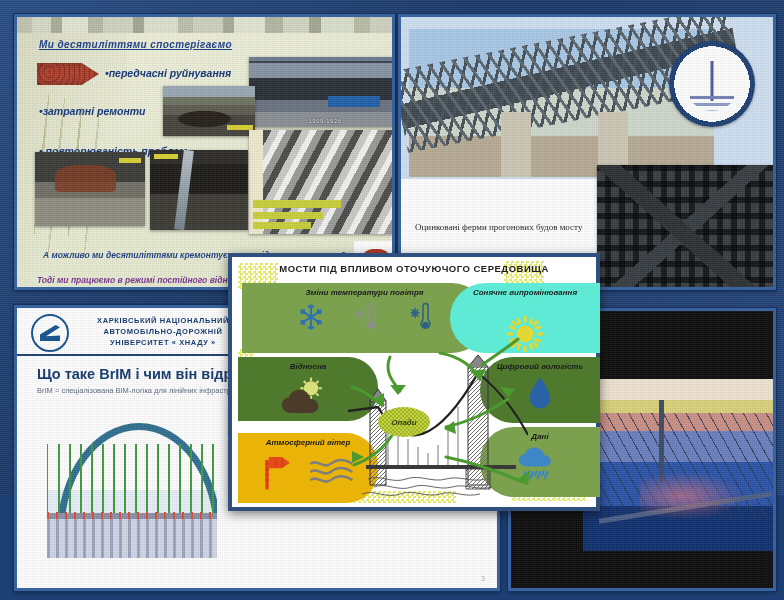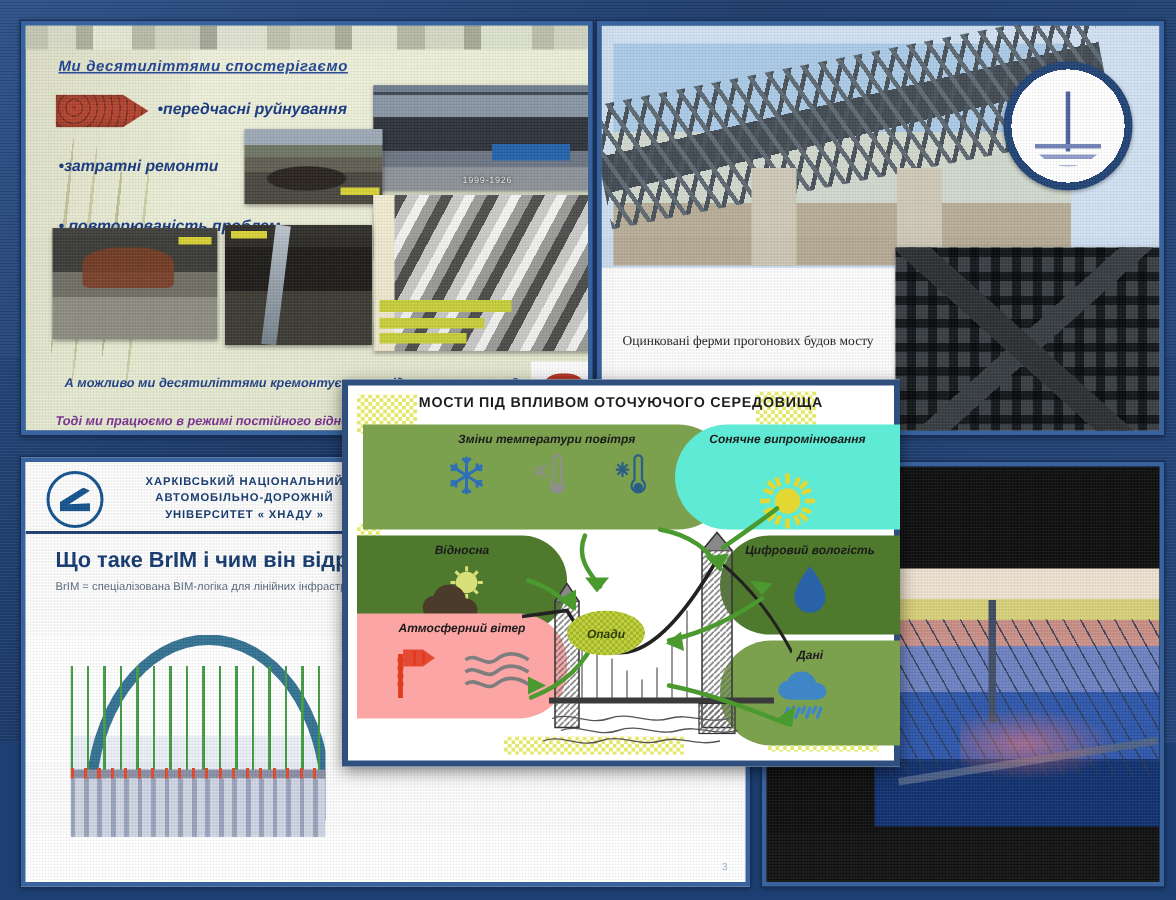--- a/index.html
+++ b/index.html
@@ -177,21 +177,21 @@
   .ck3{left:6px;top:146px;width:10px;height:16px;}
   .ck4{right:52px;top:4px;width:40px;height:22px;}
   .ck5{right:10px;bottom:6px;width:74px;height:16px;}
   .ck6{left:104px;bottom:4px;width:120px;height:12px;}
   .pill{position:absolute;background:#7ba14f;display:flex;flex-direction:column;
     align-items:center;padding-top:5px;box-sizing:border-box;}
   .pill .lbl{font-size:8px;font-weight:700;font-style:italic;color:#1b1b1b;text-align:center;line-height:10px;}
   .pill.top{left:10px;top:26px;width:245px;height:70px;border-radius:0 36px 36px 0;}
   .pill.sun{right:-4px;top:26px;width:150px;height:70px;border-radius:36px 0 0 36px;background:#5eead4;gap:12px;}
   .pill.cloud{left:6px;top:100px;width:140px;height:64px;border-radius:0 30px 30px 0;background:#4f7a2e;}
-  .pill.wind{left:6px;top:152px;width:140px;height:70px;border-radius:0 32px 32px 0;background:#fca5a5;}
+  .pill.wind{left:6px;top:176px;width:140px;height:70px;border-radius:0 32px 32px 0;background:#eab308;}
   .pill.humid{right:-4px;top:100px;width:120px;height:66px;border-radius:36px 0 0 36px;background:#4f7a2e;}
   .pill.rain{right:-4px;top:170px;width:120px;height:70px;border-radius:34px 0 0 34px;background:#7ba14f;}
   .icons-row{display:flex;gap:28px;align-items:center;justify-content:center;margin-top:4px;}
   .bridge-art{position:absolute;left:116px;top:92px;width:180px;height:150px;z-index:3;}
   .node-bridge{position:absolute;left:146px;top:150px;width:52px;height:30px;border-radius:50%;
     background:repeating-conic-gradient(#c5d23c 0 25%,#9fb42e 0 50%) 0 0/4px 4px;
     display:flex;align-items:center;justify-content:center;z-index:6;
     font-size:8px;font-weight:700;font-style:italic;color:#2e3b12;}
   .arrows{position:absolute;inset:0;z-index:5;pointer-events:none;}
 </style>

